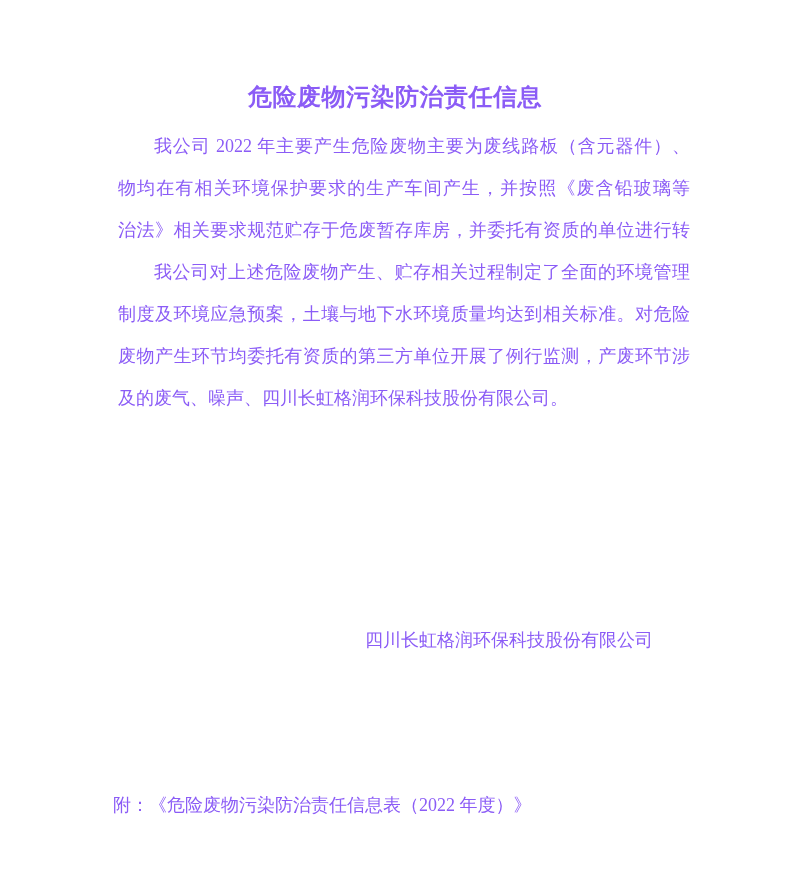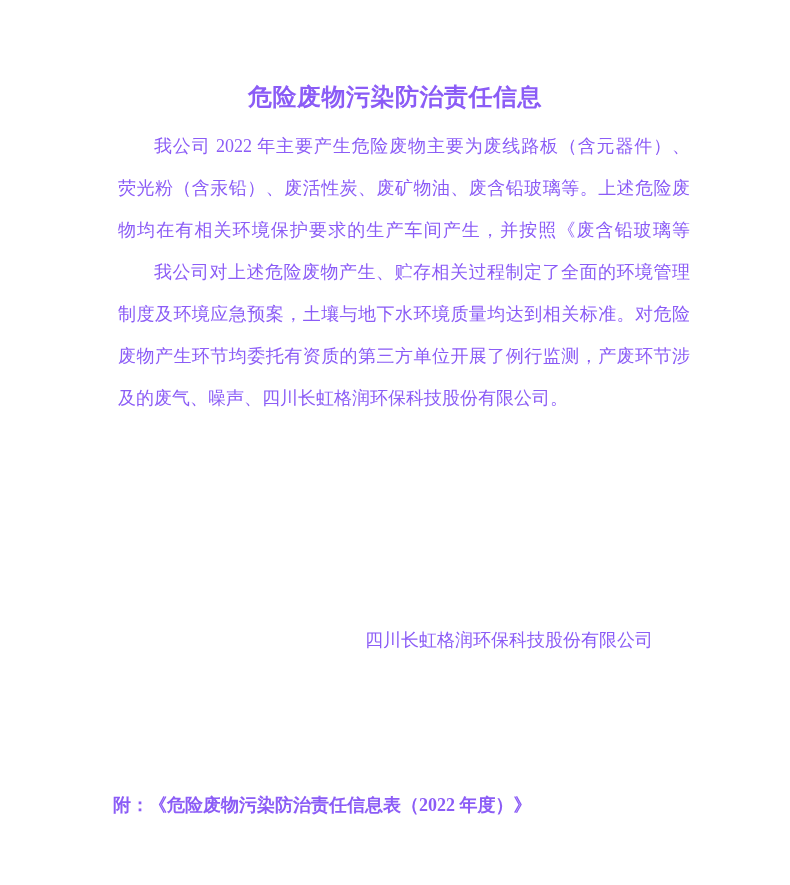--- a/index.html
+++ b/index.html
@@ -61,34 +61,33 @@
     line-height: 42px;
     white-space: nowrap;
   }
   .attachment {
     position: absolute;
     top: 784px;
     left: 113px;
     font-size: 18px;
     line-height: 42px;
     white-space: nowrap;
-    font-weight: bold;
   }
 </style>
 </head>
 <body>
 
 <div class="page">
 
   <div class="doc-title">危险废物污染防治责任信息</div>
 
   <div class="body-block">
     <div class="line indent">我公司 2022 年主要产生危险废物主要为废线路板（含元器件）、</div>
-    <div class="line">荧光粉（含汞铅）、废活性炭、废矿物油、废含铅玻璃等。上述危险废</div>
     <div class="line">物均在有相关环境保护要求的生产车间产生，并按照《废含铅玻璃等</div>
+    <div class="line">治法》相关要求规范贮存于危废暂存库房，并委托有资质的单位进行转</div>
 
     <div class="line indent">我公司对上述危险废物产生、贮存相关过程制定了全面的环境管理</div>
     <div class="line">制度及环境应急预案，土壤与地下水环境质量均达到相关标准。对危险</div>
     <div class="line">废物产生环节均委托有资质的第三方单位开展了例行监测，产废环节涉</div>
     <div class="line last">及的废气、噪声、四川长虹格润环保科技股份有限公司。</div>
   </div>
 
   <div class="signature">四川长虹格润环保科技股份有限公司</div>
 
   <div class="attachment">附：《危险废物污染防治责任信息表（2022 年度）》</div>

